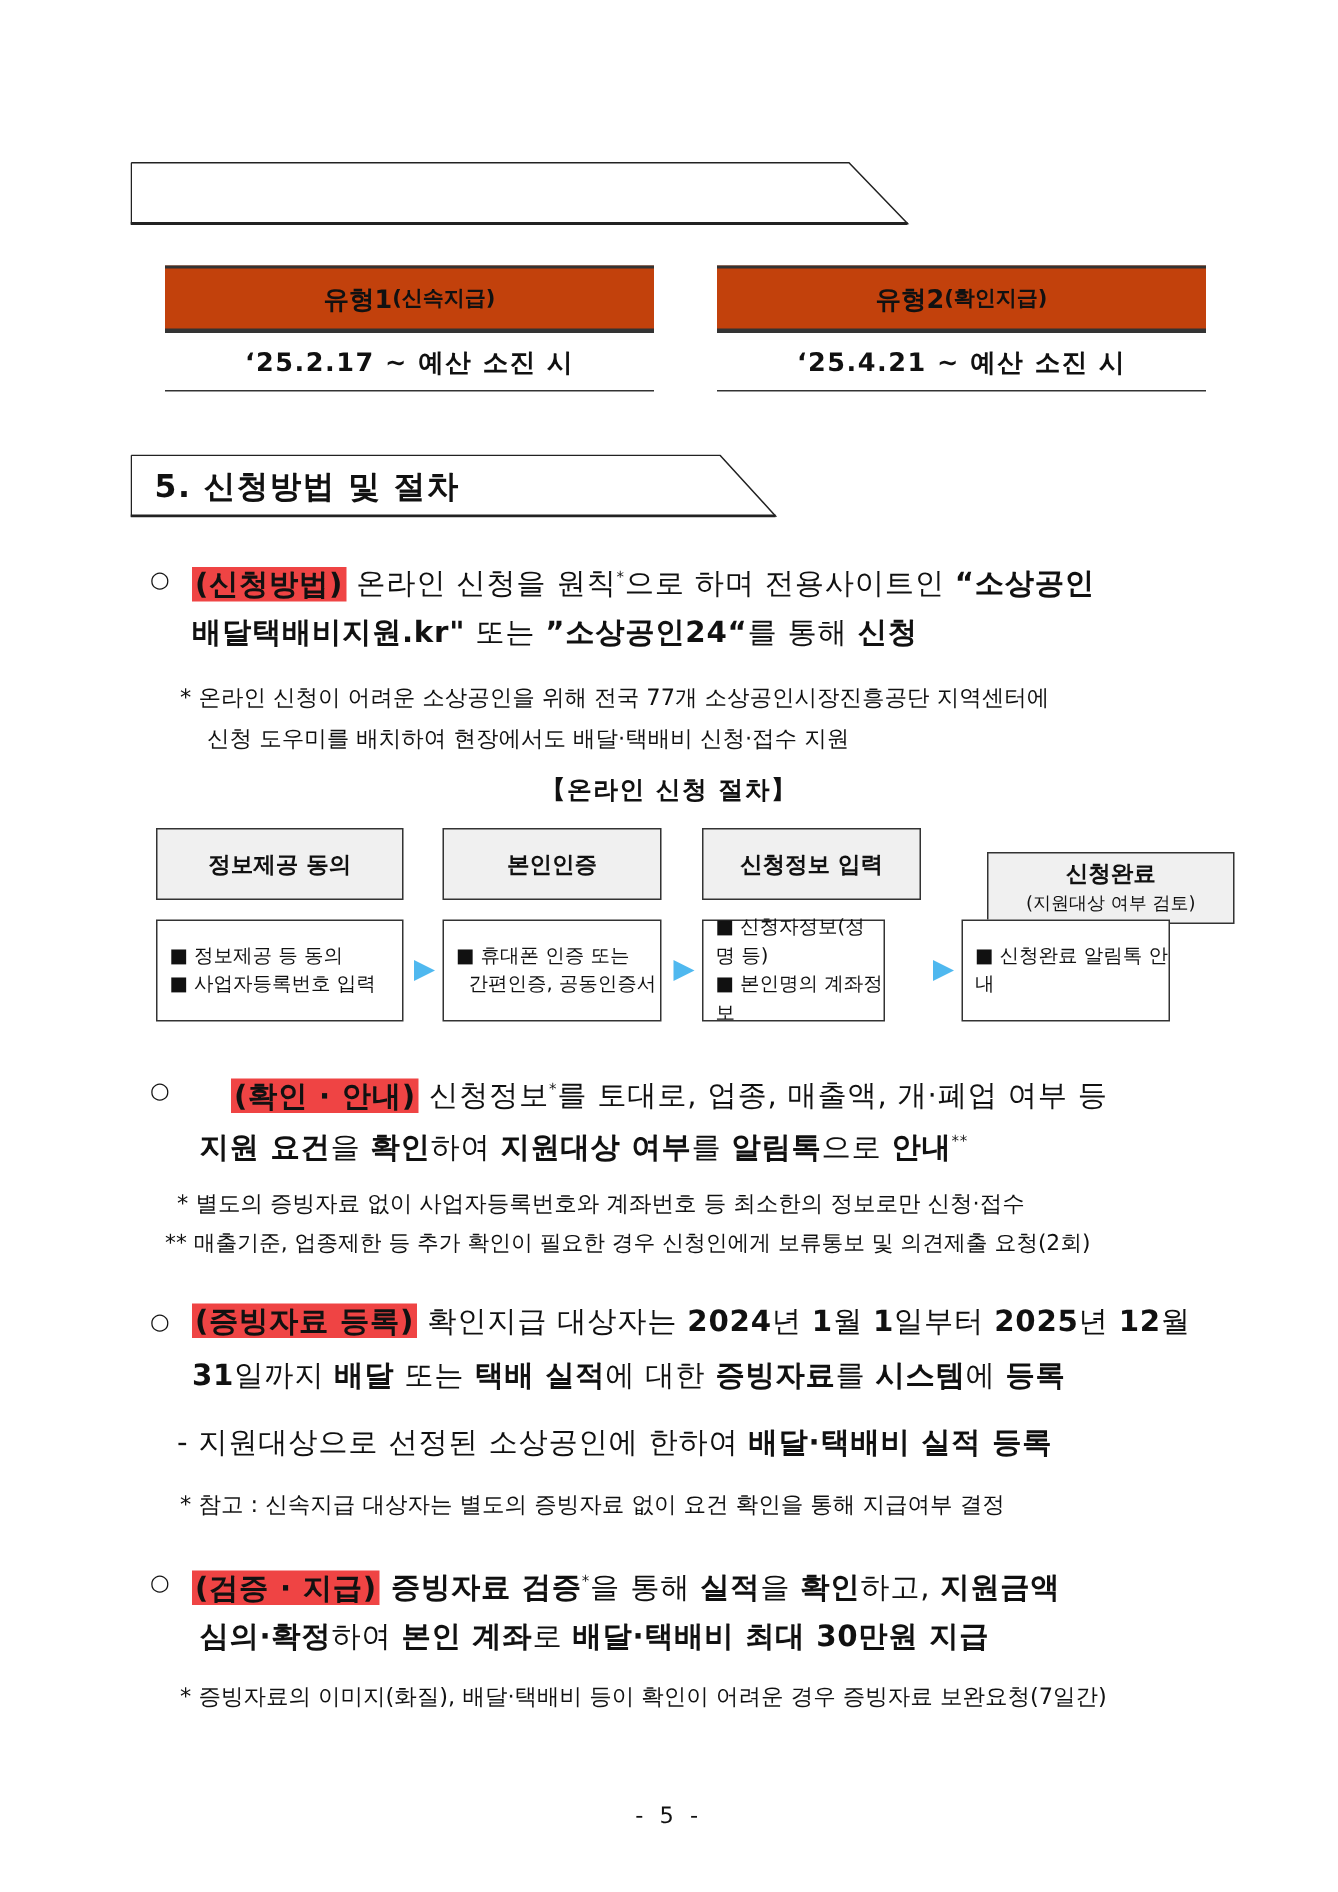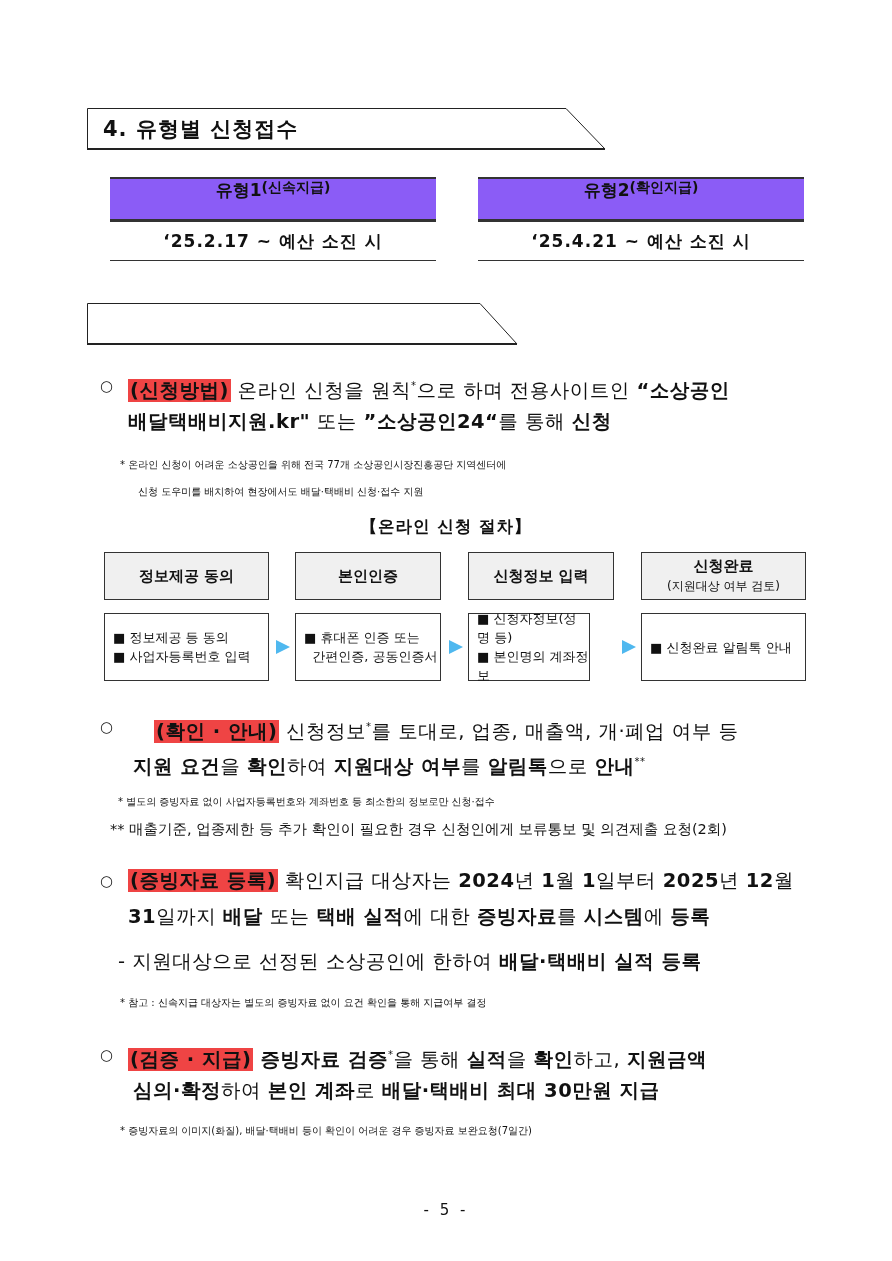--- a/index.html
+++ b/index.html
@@ -6,31 +6,31 @@
   body { width:892px; height:1261px; position:relative; overflow:hidden;
          font-family:"DejaVu Sans", sans-serif; color:#111; }
 
   
   .sec-head { position:absolute; height:42px; }
   .sec-head svg { position:absolute; left:0; top:0; }
   .sec-head .t { position:absolute; left:16px; top:7px; font-size:21px; font-weight:bold; letter-spacing:1px; white-space:nowrap; }
 
   
   .type-box { position:absolute; width:326px; }
-  .type-box .hd { height:40px; background:#8b5cf6; border-top:2px solid #333; border-bottom:3px solid #333;
-                  display:flex; justify-content:center; font-size:17px; font-weight:bold; }
+  .type-box .hd { height:40px; background:#c2410c; border-top:2px solid #333; border-bottom:3px solid #333;
+                  display:flex; align-items:center; justify-content:center; font-size:17px; font-weight:bold; }
   .type-box .hd .small { font-size:14px; }
   .type-box .bd { height:38px; border-bottom:1.5px solid #333; display:flex; align-items:center; justify-content:center;
                   font-size:17px; font-weight:bold; letter-spacing:1px; }
 
   .para { position:absolute; font-size:19.5px; line-height:36px; white-space:nowrap; letter-spacing:0.5px; }
   .para b { font-weight:bold; }
   .hl { background:#ef4444; font-weight:bold; padding:0 2px; }
   .bullet { position:absolute; font-size:15px; }
-  .note { position:absolute; font-size:10px; line-height:26px; white-space:nowrap; }
+  .note { position:absolute; font-size:15px; line-height:26px; white-space:nowrap; }
   sup { font-size:10px; }
 
   .caption { position:absolute; left:0; width:892px; text-align:center; top:516px; font-size:16.5px; font-weight:bold; letter-spacing:1px; }
 
   .step-hd { position:absolute; top:552px; height:48px; background:#f0f0f0; border:1.3px solid #333; box-sizing:border-box;
              display:flex; flex-direction:column; align-items:center; justify-content:center; font-size:15px; font-weight:bold; }
   .step-hd .sub { font-size:12px; font-weight:normal; margin-top:2px; }
   .step-bd { position:absolute; top:613px; height:68px; background:#fff; border:1.3px solid #333; box-sizing:border-box;
              display:flex; flex-direction:column; justify-content:center; font-size:13px; line-height:19px; padding-left:8px; }
   .arrow { position:absolute; top:640px; width:0; height:0; border-top:7px solid transparent; border-bottom:7px solid transparent; border-left:14px solid #4fb8ef; }
@@ -38,21 +38,20 @@
   .page-num { position:absolute; top:1201px; left:0; width:892px; text-align:center; font-size:15px; letter-spacing:3px; }
 </style>
 </head>
 <body>
 
 <div class="sec-head" style="left:87px; top:108px; width:520px;">
   <svg width="520" height="42">
     <polyline points="0.5,0.5 479,0.5 518,41 0.5,41 0.5,0.5" fill="#fff" stroke="#222" stroke-width="1"></polyline>
     <line x1="0" y1="41" x2="518" y2="41" stroke="#222" stroke-width="2"></line>
   </svg>
-  <span class="t">4. 유형별 신청접수</span>
 </div>
 
 <div class="type-box" style="left:110px; top:177px;">
   <div class="hd">
     <span>유형1</span>
       <span class="small">(신속지급)</span>
   </div>
   <div class="bd">‘25.2.17 ~ 예산 소진 시</div>
 </div>
 <div class="type-box" style="left:478px; top:177px;">
@@ -61,20 +60,21 @@
       <span class="small">(확인지급)</span>
   </div>
   <div class="bd">‘25.4.21 ~ 예산 소진 시</div>
 </div>
 
 <div class="sec-head" style="left:87px; top:303px; width:432px;">
   <svg width="432" height="42">
     <polyline points="0.5,0.5 393,0.5 430,41 0.5,41 0.5,0.5" fill="#fff" stroke="#222" stroke-width="1"></polyline>
     <line x1="0" y1="41" x2="430" y2="41" stroke="#222" stroke-width="2"></line>
   </svg>
+  <span class="t">5. 신청방법 및 절차</span>
 </div>
 
 <span class="bullet" style="left:100px; top:377px;">○</span>
 <div class="para" style="left:128px; top:368px;">
   <span class="hl">(신청방법)</span><span> 온라인 신청을 원칙</span><sup>*</sup><span>으로 하며 전용사이트인 </span><b>“소상공인</b>
 </div>
 <div class="para" style="left:128px; top:404px;">
   <b>배달택배비지원.kr"</b><span> 또는 </span><b>”소상공인24“</b><span>를 통해 </span><b>신청</b>
 </div>
 <div class="note" style="left:120px; top:452px;">* 온라인 신청이 어려운 소상공인을 위해 전국 77개 소상공인시장진흥공단 지역센터에</div>
@@ -84,41 +84,41 @@
 
 <div class="step-hd" style="left:104px; width:165px;">
     <span>정보제공 동의</span>
   </div>
 <div class="step-hd" style="left:295px; width:146px;">
     <span>본인인증</span>
   </div>
 <div class="step-hd" style="left:468px; width:146px;">
     <span>신청정보 입력</span>
   </div>
-<div class="step-hd" style="left:641px; width:165px;">
+<div class="step-hd" style="left:658px; width:165px;margin-top:16px;">
     <span>신청완료</span>
     <span class="sub">(지원대상 여부 검토)</span>
   </div>
 
 <div class="step-bd" style="left:104px; width:165px;">
   <div>■ 정보제공 등 동의</div>
   <div>■ 사업자등록번호 입력</div>
 </div>
 <div class="arrow" style="left:276px;"></div>
 <div class="step-bd" style="left:295px; width:146px;">
   <div>■ 휴대폰 인증 또는</div>
   <div style="white-space:pre">  간편인증, 공동인증서</div>
 </div>
 <div class="arrow" style="left:449px;"></div>
 <div class="step-bd" style="left:468px; width:122px;">
   <div>■ 신청자정보(성명 등)</div>
   <div>■ 본인명의 계좌정보</div>
 </div>
 <div class="arrow" style="left:622px;"></div>
-<div class="step-bd" style="left:641px; width:165px;">
+<div class="step-bd" style="left:641px; width:139px;">
   <div>■ 신청완료 알림톡 안내</div>
 </div>
 
 <span class="bullet" style="left:100px; top:718px;">○</span>
 <div class="para" style="left:128px; top:709px;padding-left:26px;">
   <span class="hl">(확인 · 안내)</span><span> 신청정보</span><sup>*</sup><span>를 토대로, 업종, 매출액, 개·폐업 여부 등</span>
 </div>
 <div class="para" style="left:133px; top:744px;">
   <b>지원 요건</b><span>을 </span><b>확인</b><span>하여 </span><b>지원대상 여부</b><span>를 </span><b>알림톡</b><span>으로 </span><b>안내</b><sup>**</sup>
 </div>

